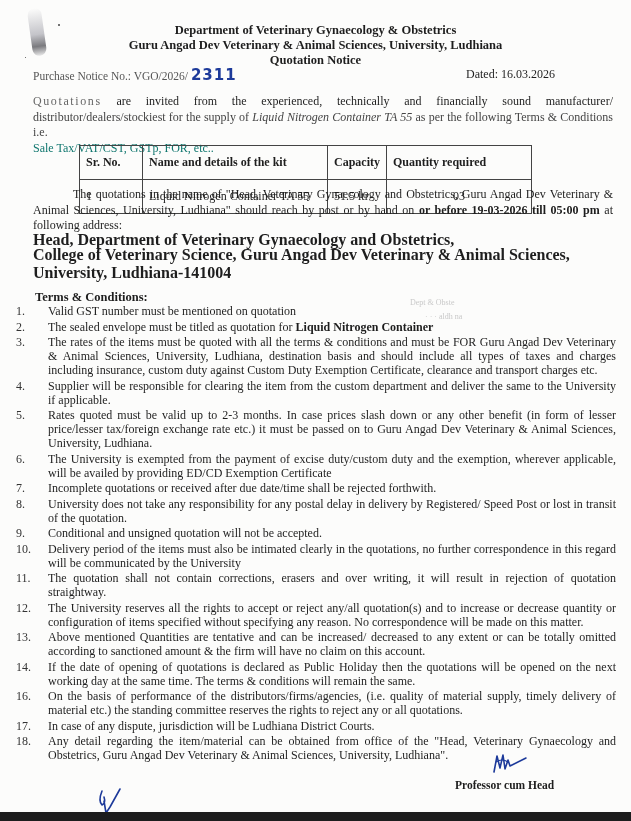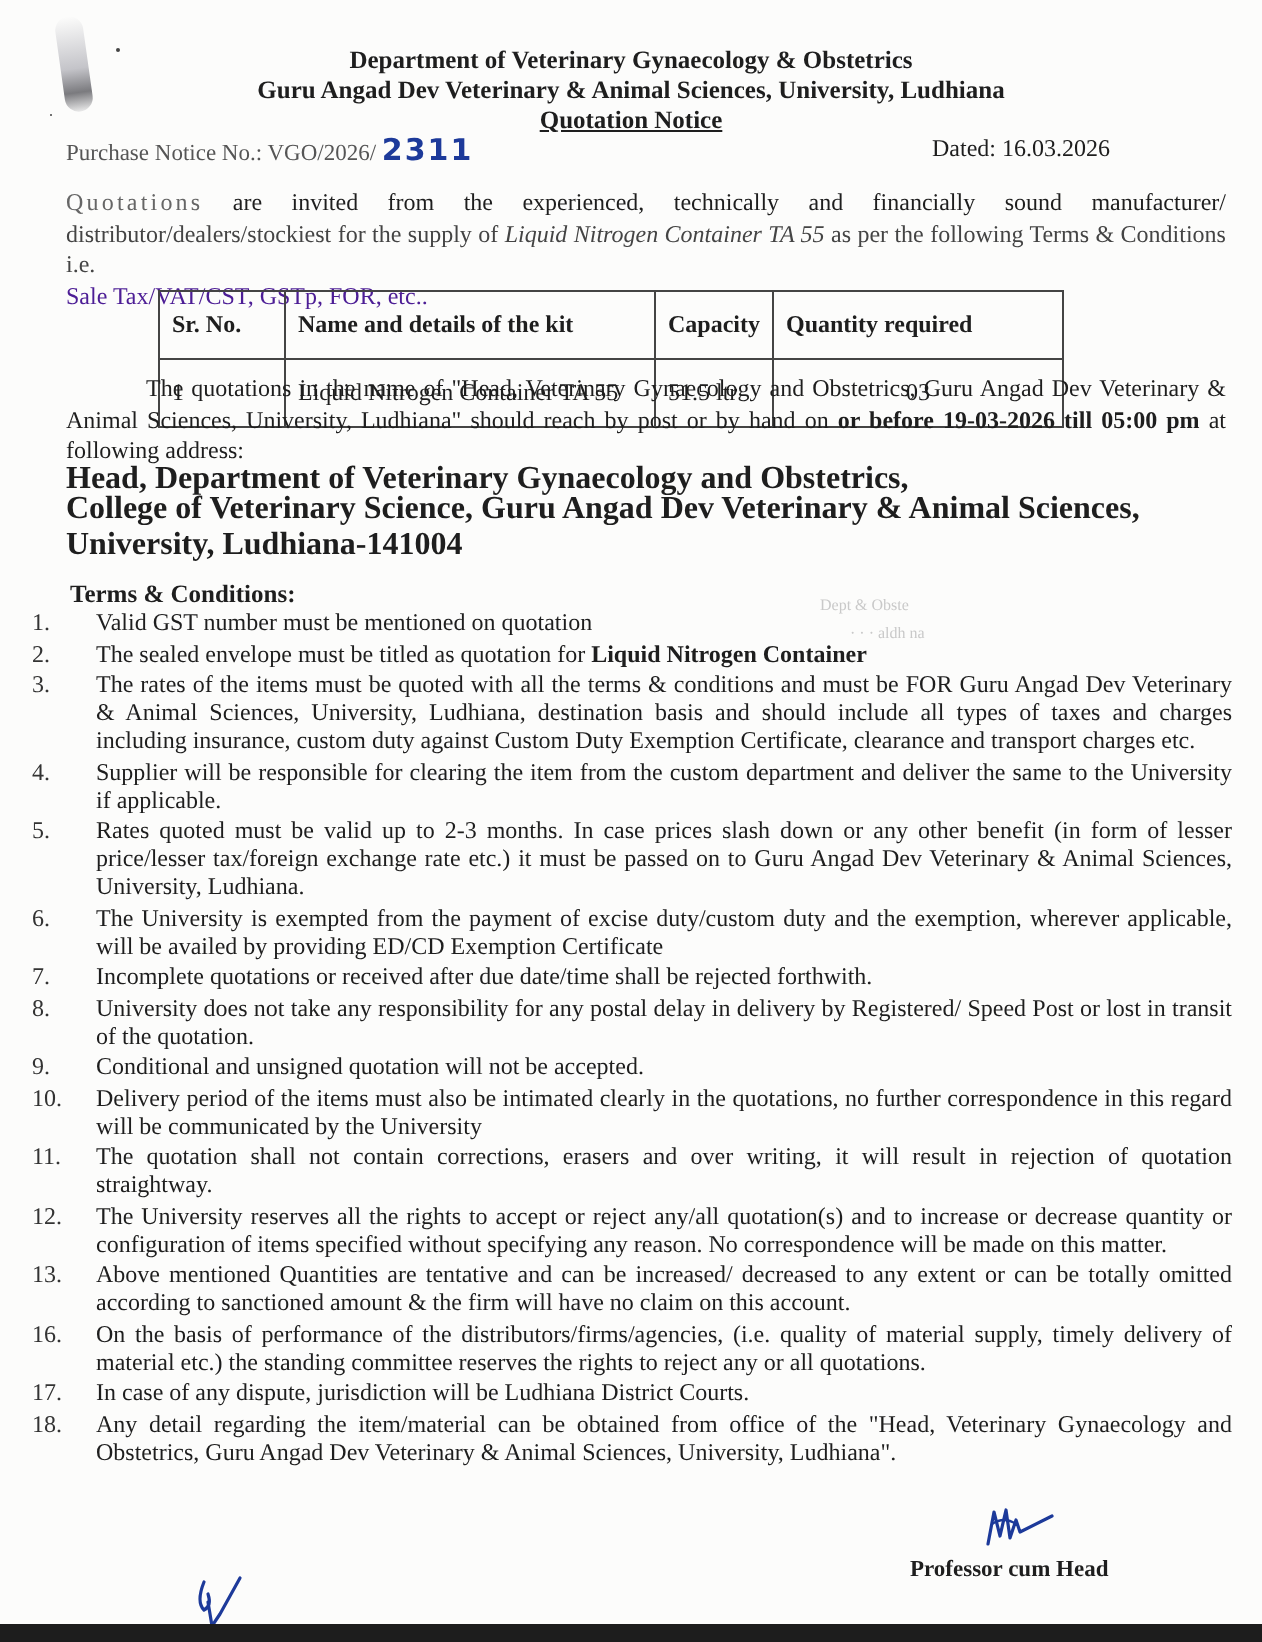--- a/index.html
+++ b/index.html
@@ -21,21 +21,21 @@
   .smudge {
     position: absolute; left: 30px; top: 8px; width: 14px; height: 48px;
     background: linear-gradient(180deg, rgba(200,200,205,0) 0%, rgba(150,150,160,0.55) 55%, rgba(90,90,95,0.8) 80%, rgba(160,160,165,0.2) 100%);
     border-radius: 8px; transform: rotate(-8deg);
   }
   .dot { position: absolute; width: 2px; height: 2px; background: #444; border-radius: 50%; }
   .abs { position: absolute; white-space: nowrap; }
   .center { left: 0; width: 631px; text-align: center; }
   .title1 { top: 23px; font-size: 12.5px; font-weight: bold; }
   .title2 { top: 38px; font-size: 12.5px; font-weight: bold; }
-  .title3 { top: 53px; font-size: 12.5px; font-weight: bold; text-decoration: underline; }
+  .title3 { top: 53px; font-size: 12.5px; font-weight: bold; }
   .notice-no { left: 33px; top: 66px; font-size: 11.5px; color: #555; }
   .hand { font-family: "DejaVu Sans", sans-serif; color: #1d3a9a; font-size: 15px; font-weight: bold; letter-spacing: 1px; }
   .dated { left: 466px; top: 67px; font-size: 12px; }
   .para { position: absolute; left: 33px; width: 580px; font-size: 12px; line-height: 15.5px; text-align: justify; }
   .p1 { top: 94px; }
   .p1 .first { color: #666; letter-spacing: 1.6px; }
   .just-line { display: block; text-align: justify; text-align-last: justify; }
   table.kit {
     position: absolute; left: 79px; top: 145px;
     border-collapse: collapse; font-size: 12px;
@@ -78,21 +78,21 @@
 
   <div class="abs notice-no">
     <span>Purchase Notice No.: VGO/2026/</span>
     <span class="hand">2311</span>
   </div>
   <div class="abs dated">Dated: 16.03.2026</div>
 
   <div class="para p1">
     <span class="just-line"><span class="first">Quotations</span> <span>are invited from the experienced, technically and financially sound manufacturer/</span></span>
     <span style="color:#444;"><span>distributor/dealers/stockiest for the supply of </span><i>Liquid Nitrogen Container TA 55</i><span> as per the following Terms &amp; Conditions i.e.</span></span><br>
-    <span style="color:#4c1d95;">Sale Tax/VAT/CST, GSTp, FOR, etc..</span>
+    <span style="color:#0f766e;">Sale Tax/VAT/CST, GSTp, FOR, etc..</span>
   </div>
 
   <table class="kit">
     <tbody>
         <tr>
       <th class="c1">Sr. No.</th>
       <th class="c2">Name and details of the kit</th>
       <th class="c3">Capacity</th>
       <th class="c4">Quantity required</th>
     </tr>
@@ -163,20 +163,24 @@
       </div>
       <div class="term">
         <span class="num">12.</span>
         <span class="txt"><span>The University reserves all the rights to accept or reject any/all quotation(s) and to increase or decrease quantity or configuration of items specified without specifying any reason. No correspondence will be made on this matter.</span></span>
       </div>
       <div class="term">
         <span class="num">13.</span>
         <span class="txt"><span>Above mentioned Quantities are tentative and can be increased/ decreased to any extent or can be totally omitted according to sanctioned amount &amp; the firm will have no claim on this account.</span></span>
       </div>
       <div class="term">
+        <span class="num">14.</span>
+        <span class="txt"><span>If the date of opening of quotations is declared as Public Holiday then the quotations will be opened on the next working day at the same time. The terms &amp; conditions will remain the same.</span></span>
+      </div>
+      <div class="term">
         <span class="num">16.</span>
         <span class="txt"><span>On the basis of performance of the distributors/firms/agencies, (i.e. quality of material supply, timely delivery of material etc.) the standing committee reserves the rights to reject any or all quotations.</span></span>
       </div>
       <div class="term">
         <span class="num">17.</span>
         <span class="txt"><span>In case of any dispute, jurisdiction will be Ludhiana District Courts.</span></span>
       </div>
       <div class="term">
         <span class="num">18.</span>
         <span class="txt"><span>Any detail regarding the item/material can be obtained from office of the "Head, Veterinary Gynaecology and Obstetrics, Guru Angad Dev Veterinary &amp; Animal Sciences, University, Ludhiana".</span></span>

